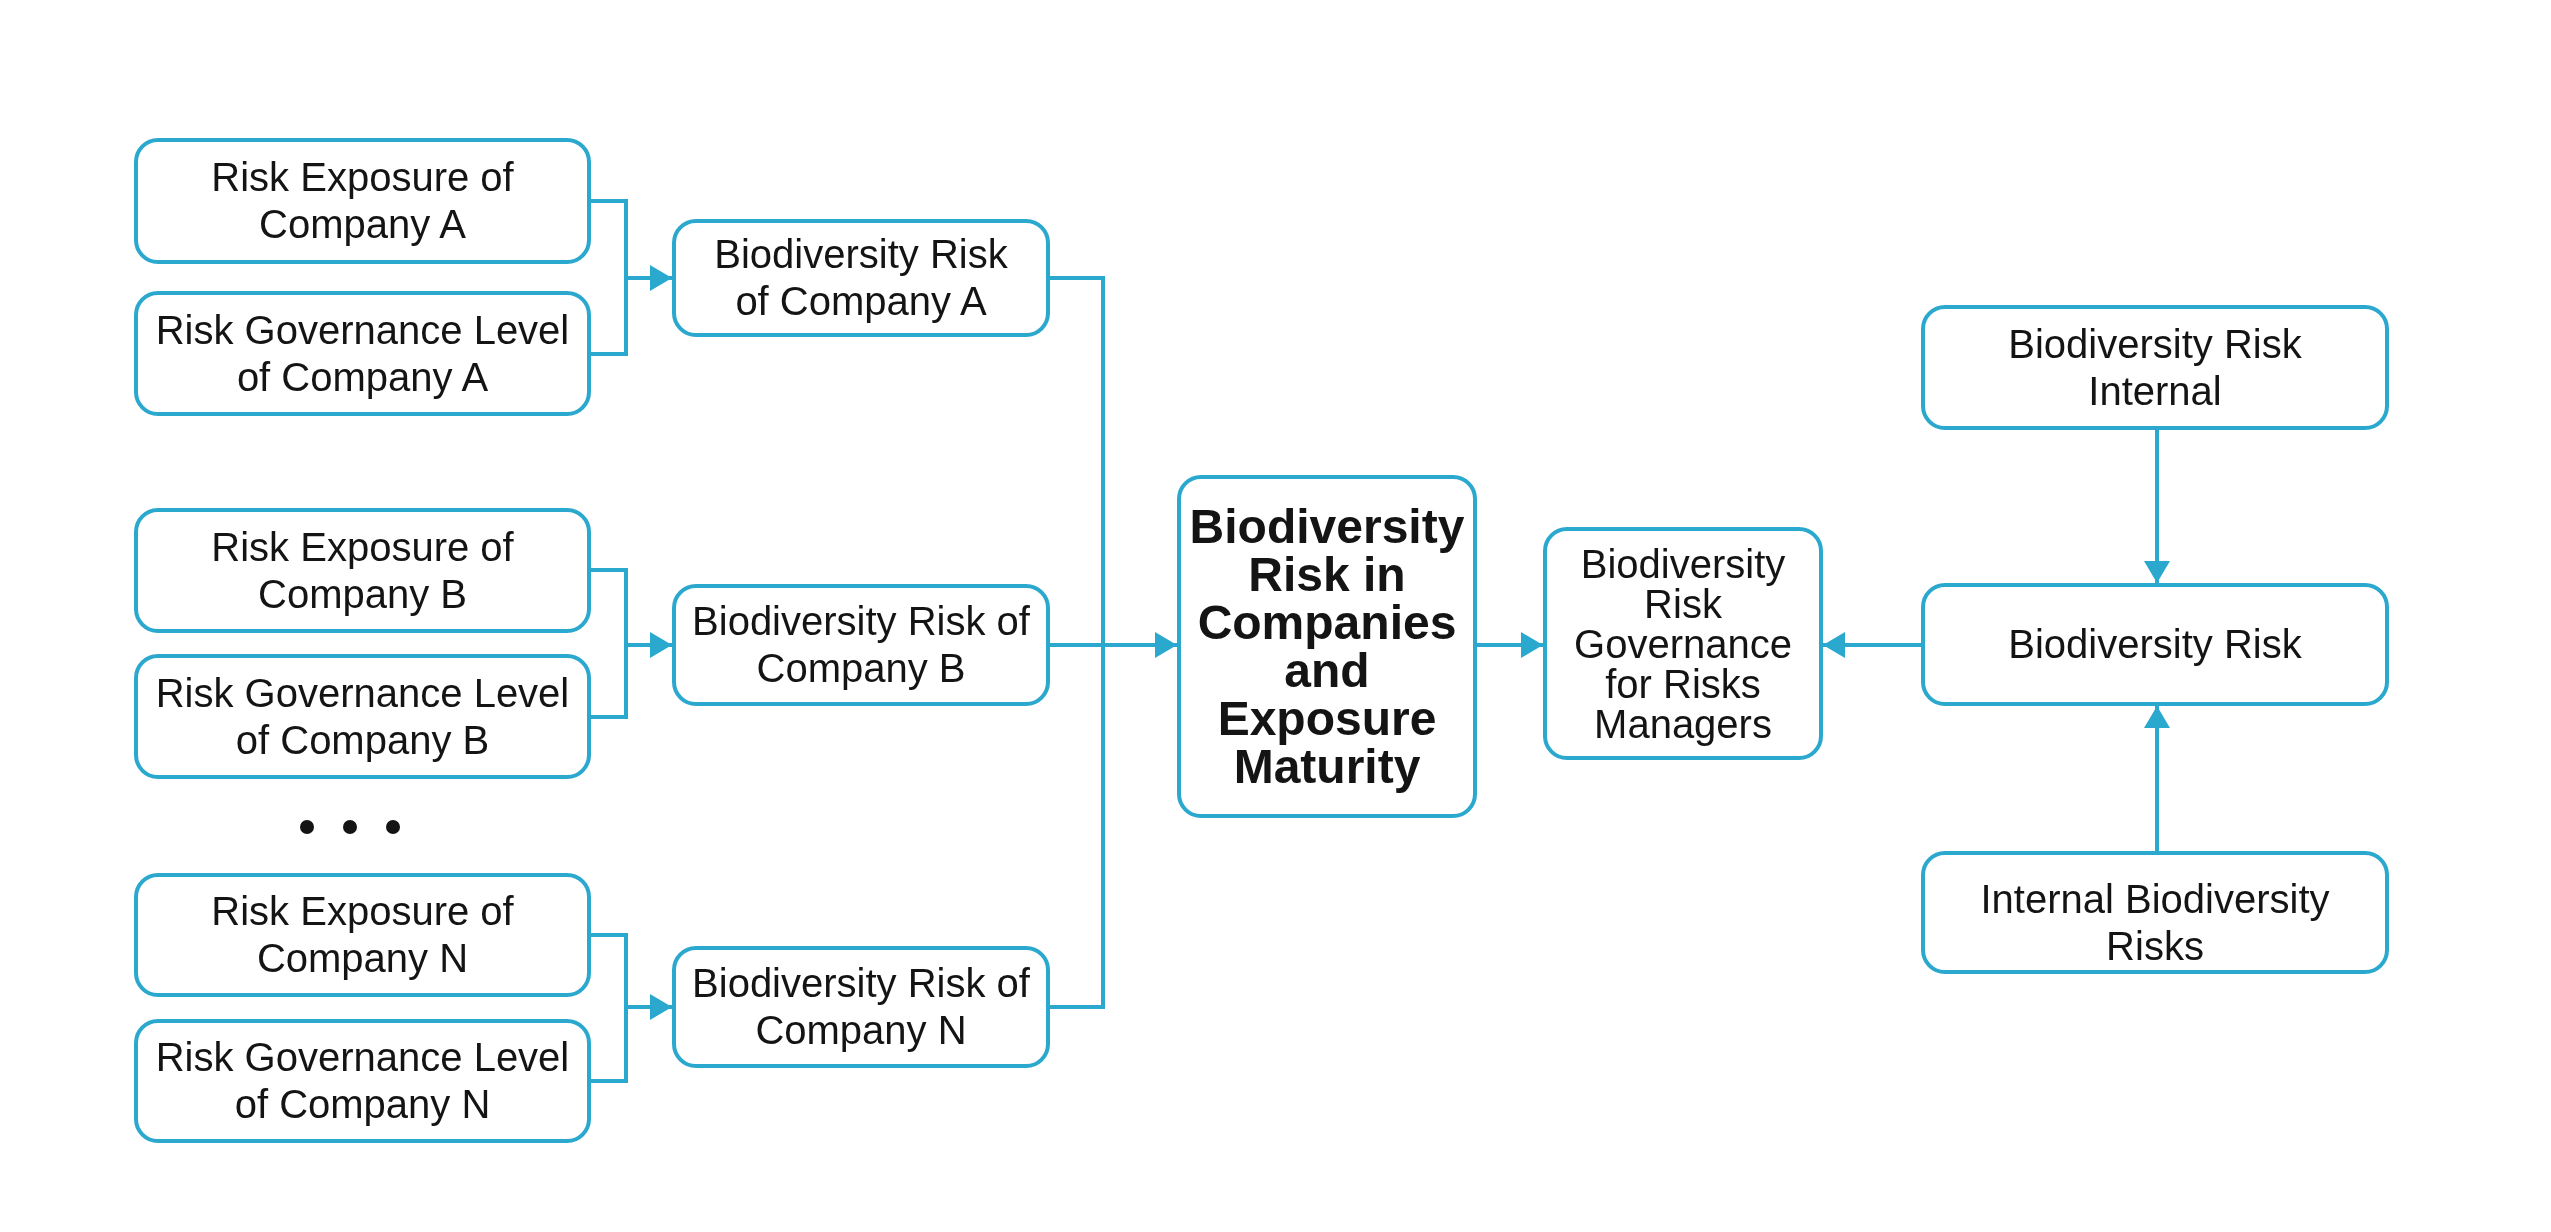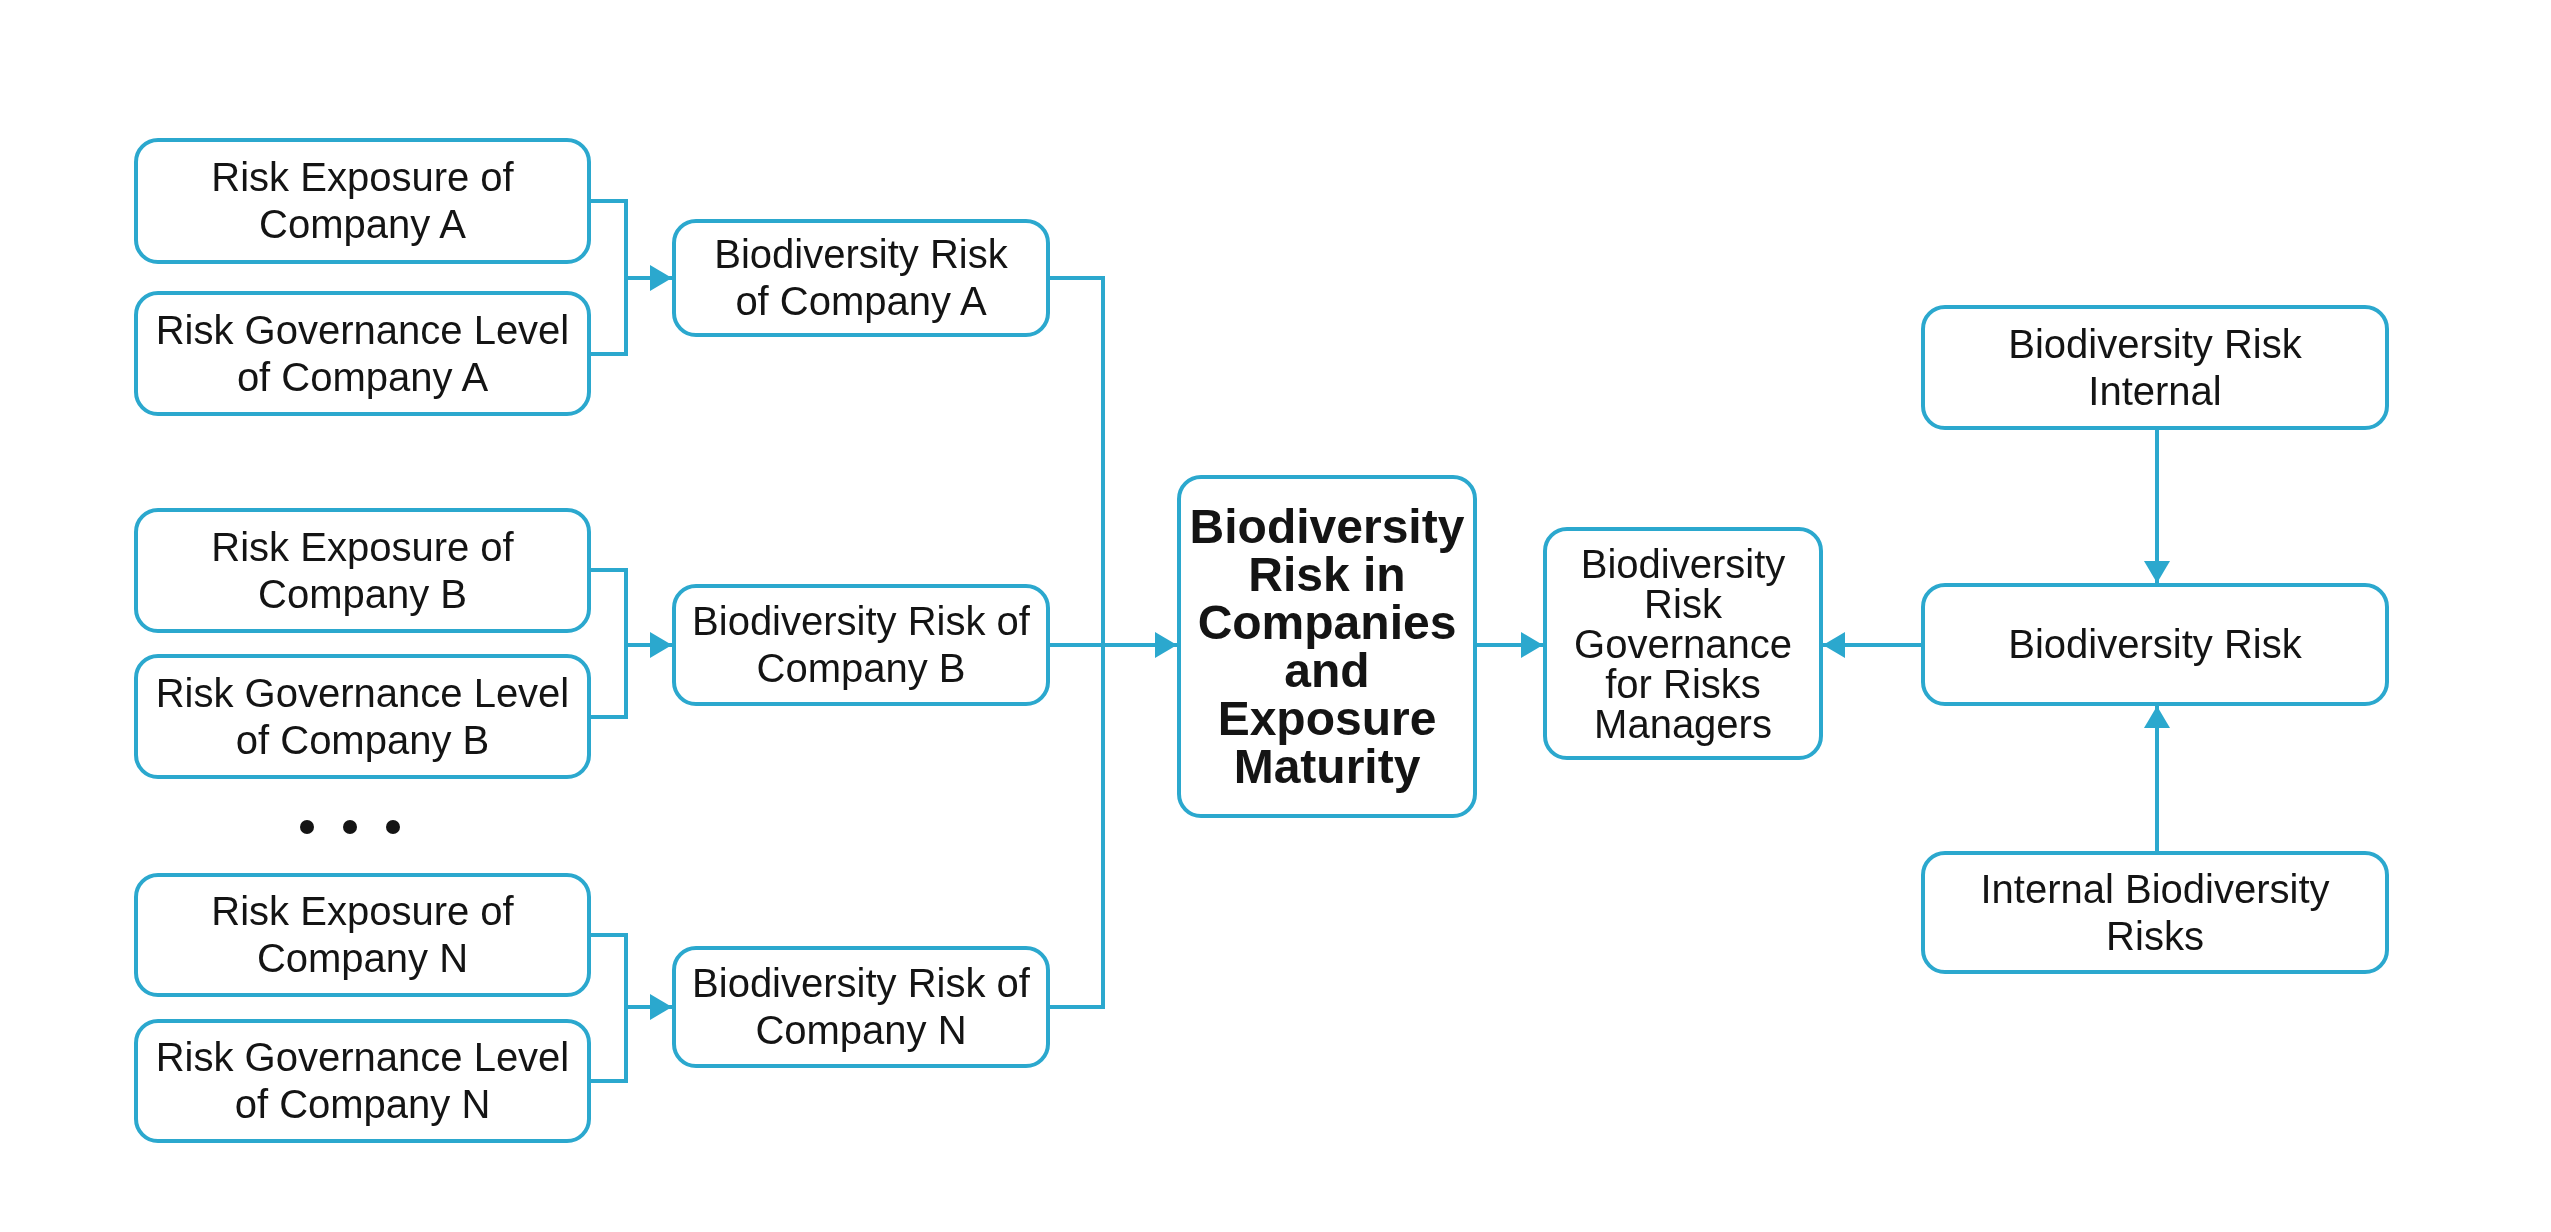--- a/index.html
+++ b/index.html
@@ -125,21 +125,21 @@
         <div class="node-line">for Risks</div>
         <div class="node-line">Managers</div>
       </div>
       <div class="node" style="left: 1921px; top: 305px; width: 468px; height: 125px; border: 4px solid rgb(43, 168, 206); border-radius: 24px; background: rgb(255, 255, 255); color: rgb(20, 20, 20); font-size: 40px; line-height: 47px; font-weight: 400;">
         <div class="node-line">Biodiversity Risk</div>
         <div class="node-line">Internal</div>
       </div>
       <div class="node" style="left: 1921px; top: 583px; width: 468px; height: 123px; border: 4px solid rgb(43, 168, 206); border-radius: 24px; background: rgb(255, 255, 255); color: rgb(20, 20, 20); font-size: 40px; line-height: 47px; font-weight: 400;">
         <div class="node-line">Biodiversity Risk</div>
       </div>
-      <div class="node" style="left: 1921px; top: 851px; width: 468px; height: 123px; border: 4px solid rgb(43, 168, 206); border-radius: 24px; background: rgb(255, 255, 255); color: rgb(20, 20, 20); font-size: 40px; line-height: 47px; font-weight: 400;">
+      <div class="node" style="left: 1921px; top: 851px; width: 468px; height: 123px; border: 4px solid rgb(43, 168, 206); border-radius: 24px; background: rgb(255, 255, 255); color: rgb(20, 20, 20); font-size: 40px; line-height: 47px; font-weight: 400; justify-content: flex-end;">
         <div class="node-line">Internal Biodiversity</div>
         <div class="node-line">Risks</div>
       </div>
       <div class="ellipsis" style="left: 300px; top: 820px; gap: 29px;">
         <span class="dot" style="width: 14px; height: 14px; background: rgb(20, 20, 20);"></span>
         <span class="dot" style="width: 14px; height: 14px; background: rgb(20, 20, 20);"></span>
         <span class="dot" style="width: 14px; height: 14px; background: rgb(20, 20, 20);"></span>
       </div>
     </div>
 </div>

